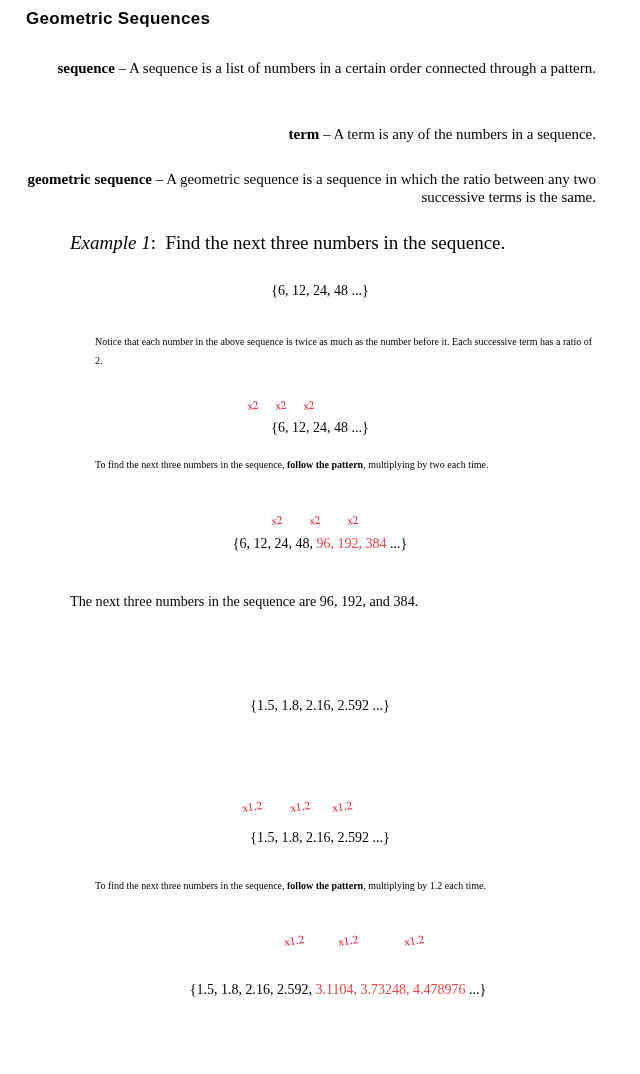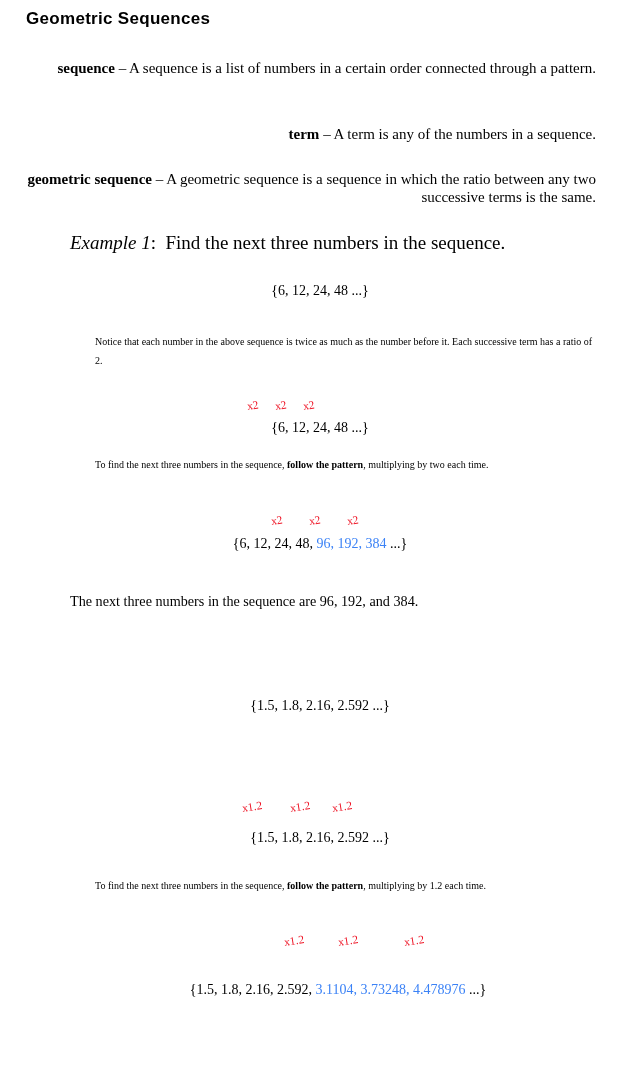--- a/index.html
+++ b/index.html
@@ -81,21 +81,21 @@
   }
 
   
   .seq-line {
     position: absolute;
     font-size: 14px;
     line-height: 19px;
     white-space: nowrap;
   }
   .seq-line .new-term {
-    color: #3b82f6;
+    color: #ef4444;
   }
 
   
   .annot-row {
     position: absolute;
     white-space: nowrap;
     height: 16px;
   }
   .annot {
     position: absolute;

